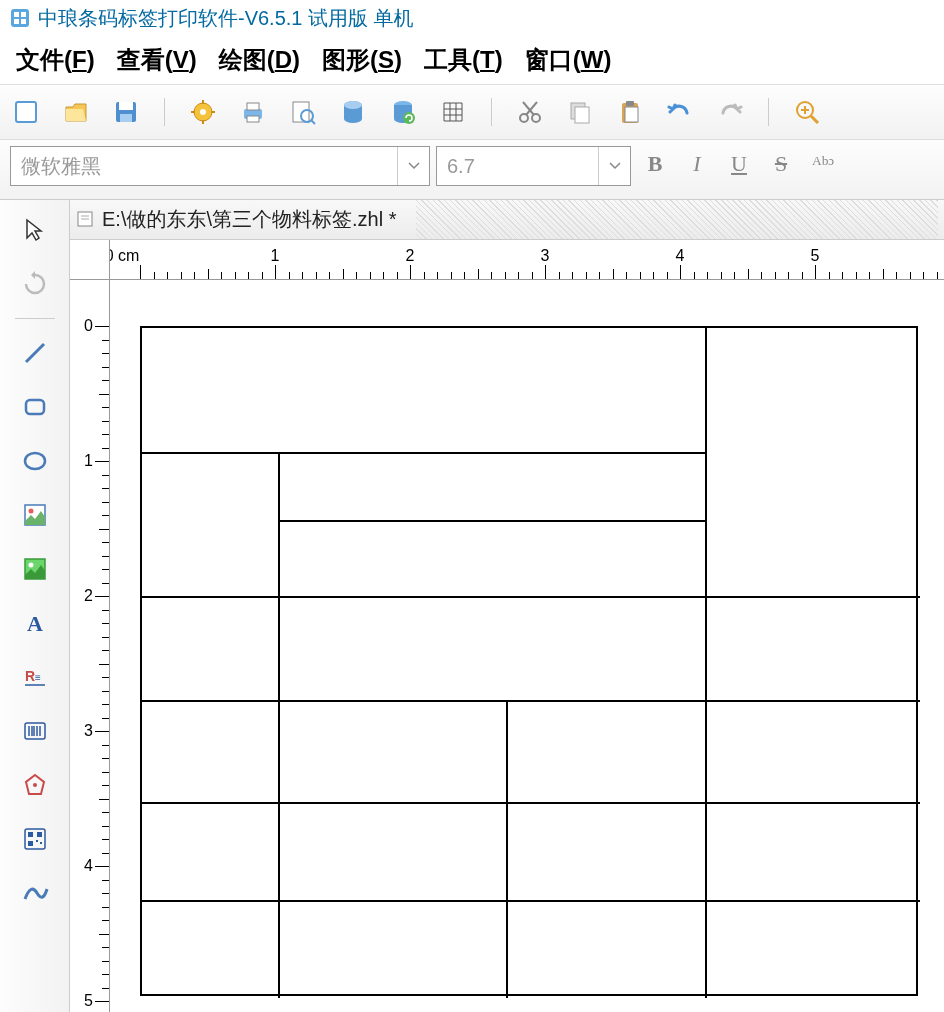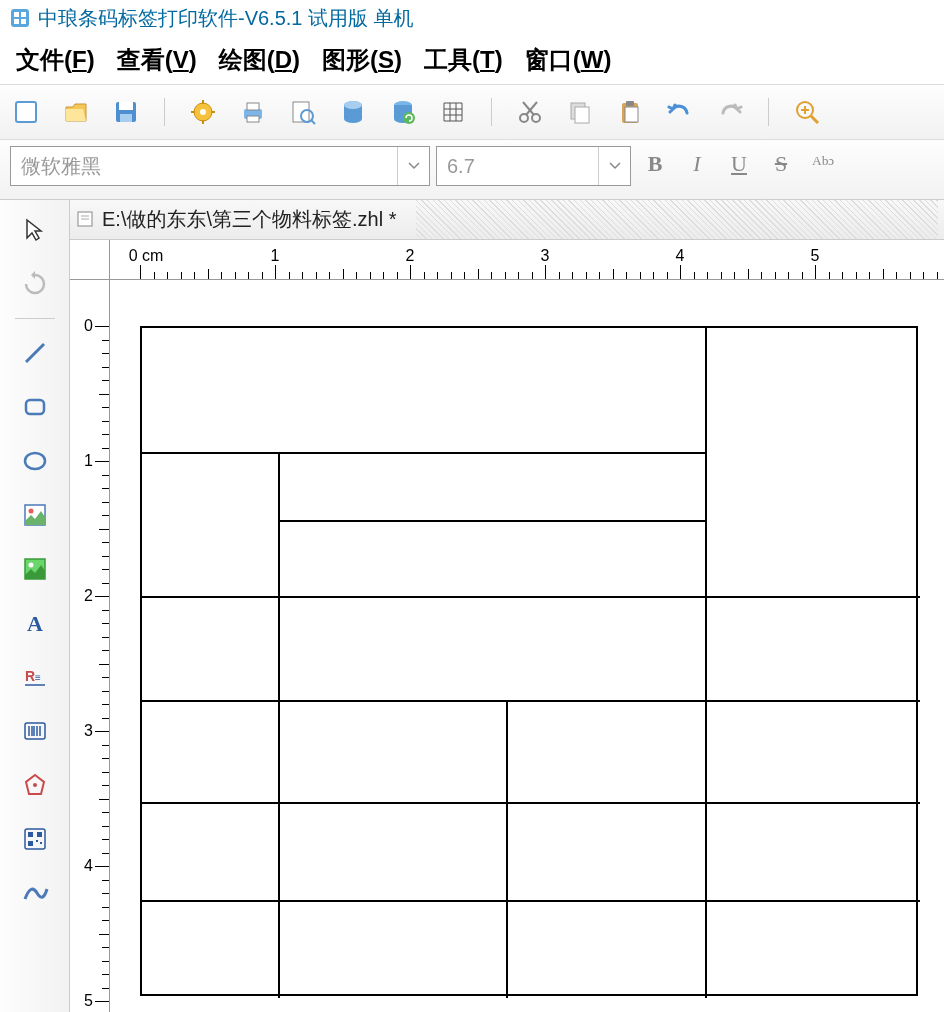--- a/index.html
+++ b/index.html
@@ -317,21 +317,21 @@
             <line x1="5" y1="9" x2="13" y2="9" stroke="#aaa"></line>
           </svg>
         </span>
       <span class="tab-label">E:\做的东东\第三个物料标签.zhl *</span>
       <span class="grip"></span>
     </div>
     <div class="canvas-grid">
       <div class="ruler-corner"></div>
       <div class="h-ruler" id="h-ruler">
           <div class="tick-major" style="left: 30px;"></div>
-          <div class="tick-label" style="left: 36px;">0 cm</div>
+          <div class="tick-label" style="left: 12px;">0 cm</div>
           <div class="tick-minor" style="left: 43.5px;"></div>
           <div class="tick-minor" style="left: 57px;"></div>
           <div class="tick-minor" style="left: 70.5px;"></div>
           <div class="tick-minor" style="left: 84px;"></div>
           <div class="tick-major" style="height: 10px; left: 97.5px;"></div>
           <div class="tick-minor" style="left: 111px;"></div>
           <div class="tick-minor" style="left: 124.5px;"></div>
           <div class="tick-minor" style="left: 138px;"></div>
           <div class="tick-minor" style="left: 151.5px;"></div>
           <div class="tick-major" style="left: 165px;"></div>

